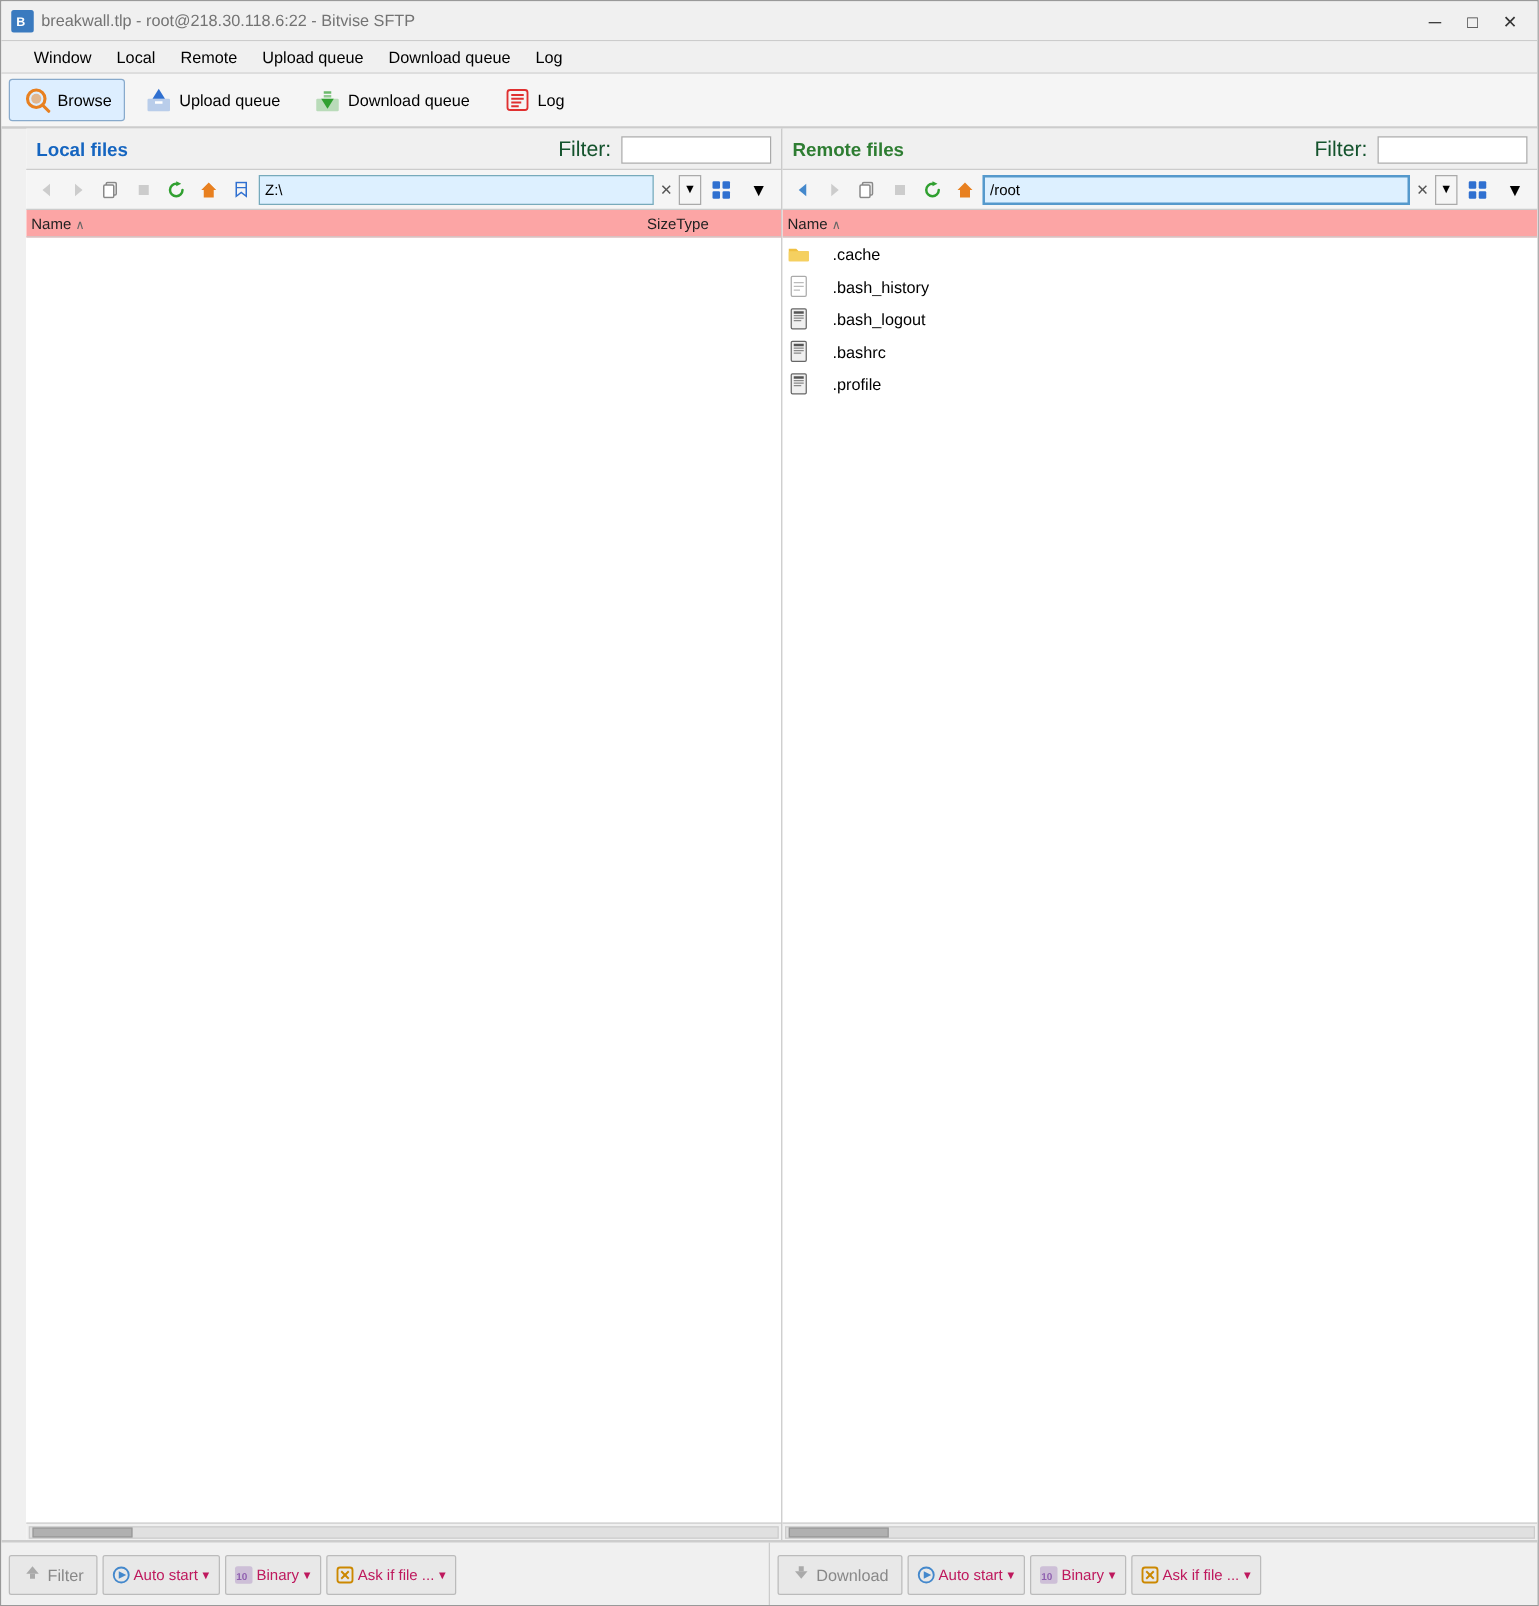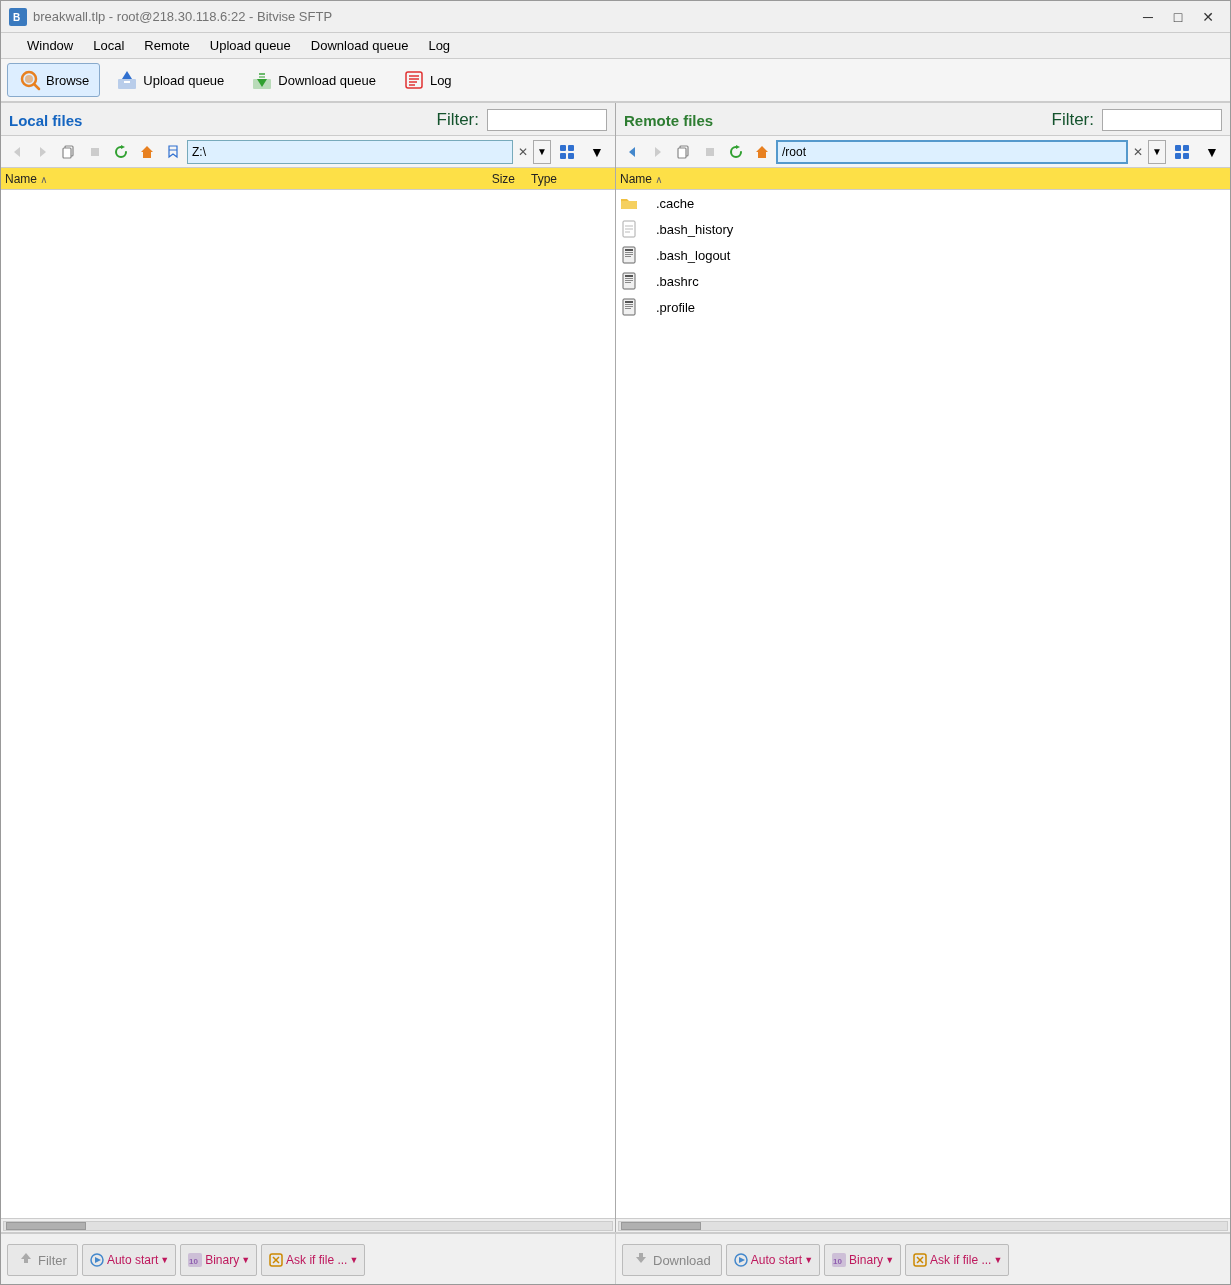--- a/index.html
+++ b/index.html
@@ -104,20 +104,21 @@
       height: 24px;
       display: flex; align-items: center; justify-content: center;
       flex-shrink: 0;
     }
 
     
     .main-content {
       display: flex;
       height: calc(1285px - 32px - 26px - 44px - 54px);
       background: #fff;
+      margin-left: 20px;
     }
 
     
     .file-pane {
       flex: 1;
       display: flex;
       flex-direction: column;
       border-right: 1px solid #aaa;
       min-width: 0;
     }
@@ -216,26 +217,26 @@
     
     .file-list {
       flex: 1;
       background: white;
       overflow-y: auto;
       overflow-x: auto;
     }
     .file-list-header {
       display: flex;
       align-items: center;
-      background: #fde047;
+      background: #fca5a5;
       border-bottom: 1px solid #ccc;
       position: sticky;
       top: 0;
       padding: 2px 4px;
-      gap: 16px;
+      gap: 0;
       height: 22px;
     }
     .col-name { flex: 1; font-size: 12px; font-weight: normal; color: #222; cursor: pointer; }
     .col-sort { font-size: 10px; color: #666; }
     .col-size { width: 60px; text-align: right; font-size: 12px; color: #222; cursor: pointer; }
     .col-type { width: 80px; font-size: 12px; color: #222; cursor: pointer; }
 
     .file-row {
       display: flex;
       align-items: center;

